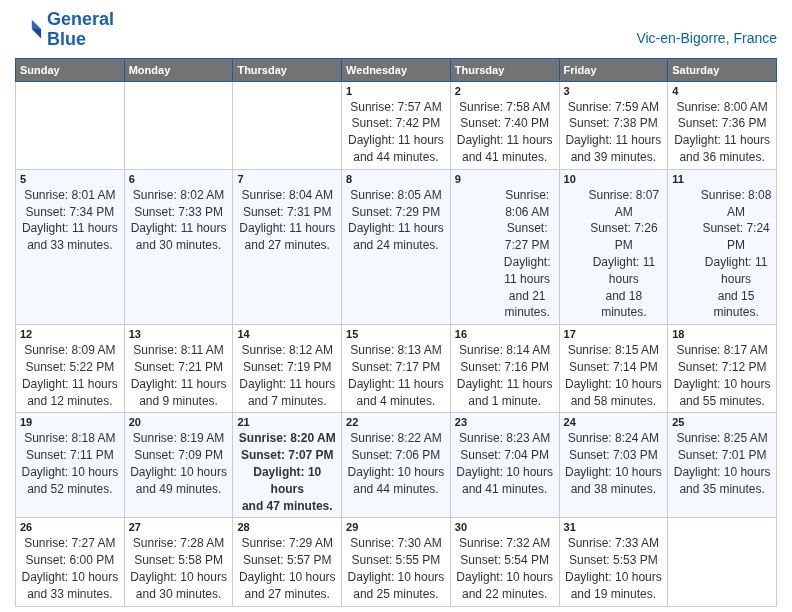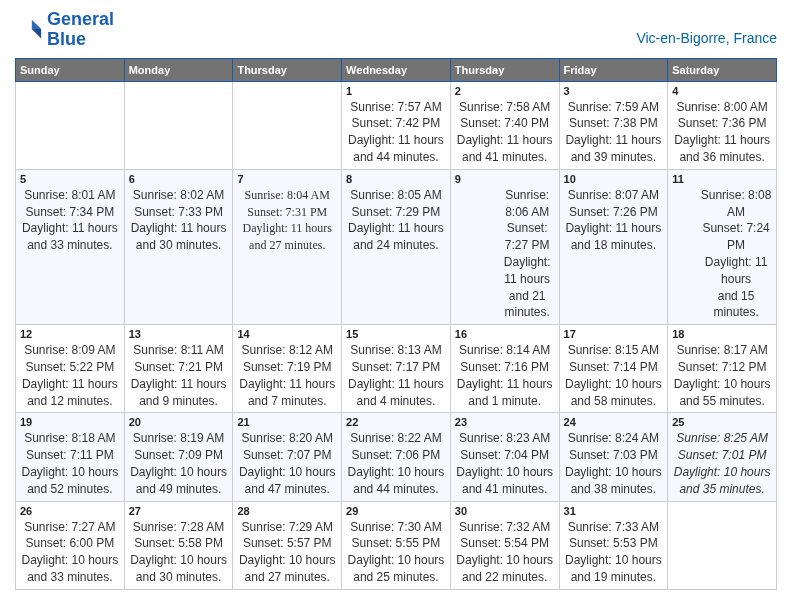--- a/index.html
+++ b/index.html
@@ -169,42 +169,42 @@
           </td>
           <td>
             <div class="day-num">6</div>
             <div class="day-info" style="white-space: pre-line;">Sunrise: 8:02 AM
 Sunset: 7:33 PM
 Daylight: 11 hours
 and 30 minutes.</div>
           </td>
           <td>
             <div class="day-num">7</div>
-            <div class="day-info" style="white-space: pre-line; font-family: Liberation Serif, serif;">Sunrise: 8:04 AM
+            <div class="day-info" style="white-space: pre-line;">Sunrise: 8:04 AM
 Sunset: 7:31 PM
 Daylight: 11 hours
 and 27 minutes.</div>
           </td>
           <td>
             <div class="day-num">8</div>
             <div class="day-info" style="white-space: pre-line;">Sunrise: 8:05 AM
 Sunset: 7:29 PM
 Daylight: 11 hours
 and 24 minutes.</div>
           </td>
           <td>
             <div class="day-num">9</div>
             <div class="day-info" style="white-space: pre-line; margin-left: 45px;">Sunrise: 8:06 AM
 Sunset: 7:27 PM
 Daylight: 11 hours
 and 21 minutes.</div>
           </td>
           <td>
             <div class="day-num">10</div>
-            <div class="day-info" style="white-space: pre-line;">Sunrise: 8:07 AM
+            <div class="day-info" style="white-space: pre-line; margin-left: 21px;">Sunrise: 8:07 AM
 Sunset: 7:26 PM
 Daylight: 11 hours
 and 18 minutes.</div>
           </td>
           <td>
             <div class="day-num">11</div>
             <div class="day-info" style="white-space: pre-line; margin-left: 28px;">Sunrise: 8:08 AM
 Sunset: 7:24 PM
 Daylight: 11 hours
 and 15 minutes.</div>
@@ -271,21 +271,21 @@
           </td>
           <td>
             <div class="day-num">20</div>
             <div class="day-info" style="white-space: pre-line;">Sunrise: 8:19 AM
 Sunset: 7:09 PM
 Daylight: 10 hours
 and 49 minutes.</div>
           </td>
           <td>
             <div class="day-num">21</div>
-            <div class="day-info" style="white-space: pre-line;">Sunrise: 8:20 AM
+            <div class="day-info" style="white-space: pre-line; font-weight: bold;">Sunrise: 8:20 AM
 Sunset: 7:07 PM
 Daylight: 10 hours
 and 47 minutes.</div>
           </td>
           <td>
             <div class="day-num">22</div>
             <div class="day-info" style="white-space: pre-line;">Sunrise: 8:22 AM
 Sunset: 7:06 PM
 Daylight: 10 hours
 and 44 minutes.</div>
@@ -299,21 +299,21 @@
           </td>
           <td>
             <div class="day-num">24</div>
             <div class="day-info" style="white-space: pre-line;">Sunrise: 8:24 AM
 Sunset: 7:03 PM
 Daylight: 10 hours
 and 38 minutes.</div>
           </td>
           <td>
             <div class="day-num">25</div>
-            <div class="day-info" style="white-space: pre-line; font-style: italic;">Sunrise: 8:25 AM
+            <div class="day-info" style="white-space: pre-line;">Sunrise: 8:25 AM
 Sunset: 7:01 PM
 Daylight: 10 hours
 and 35 minutes.</div>
           </td>
         </tr>
         <tr>
           <td>
             <div class="day-num">26</div>
             <div class="day-info" style="white-space: pre-line;">Sunrise: 7:27 AM
 Sunset: 6:00 PM

